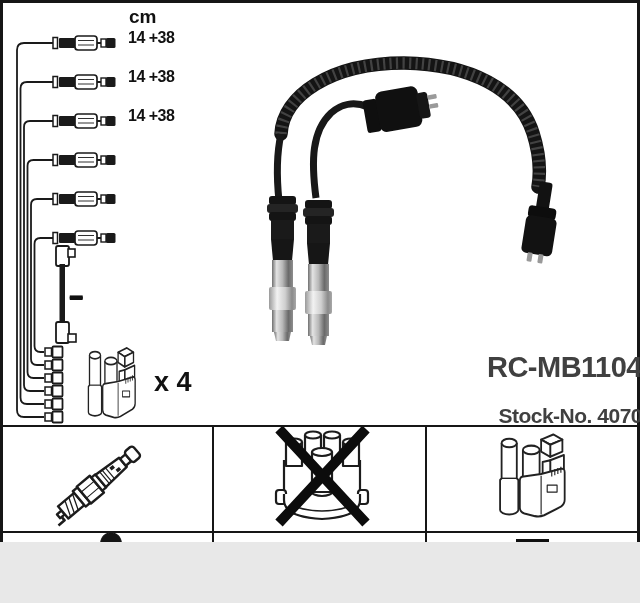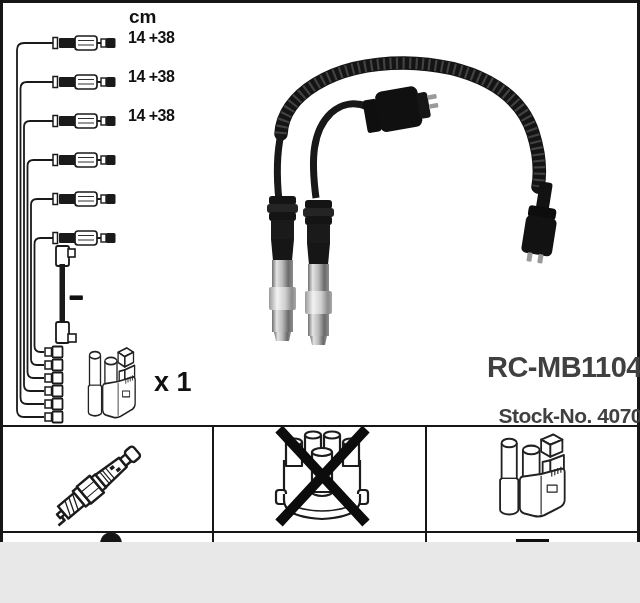--- a/index.html
+++ b/index.html
@@ -211,21 +211,21 @@
   <div class="frame" style="left:425px;top:425px;width:2px;height:171px;"></div>
 
   <div class="t" style="left:129px;top:7px;font-size:19px;">cm</div>
 
   <div class="t len" style="top:29px;">14 +38</div>
   <div class="t len" style="top:68px;">14 +38</div>
   <div class="t len" style="top:107px;">14 +38</div>
 
   <div class="t thick" style="left:69px;top:282px;font-size:26px;">–</div>
 
-  <div class="t" style="left:154px;top:368px;font-size:27px;">x 1</div>
+  <div class="t" style="left:154px;top:368px;font-size:27px;">x 4</div>
 
   <div class="ids">
     <div class="pn">RC-MB1104</div>
     <div class="sn">Stock-No. 4070</div>
   </div>
 
   <div class="t thick" style="left:303px;top:544px;font-size:46px;">—</div>
 
 </div>
 

